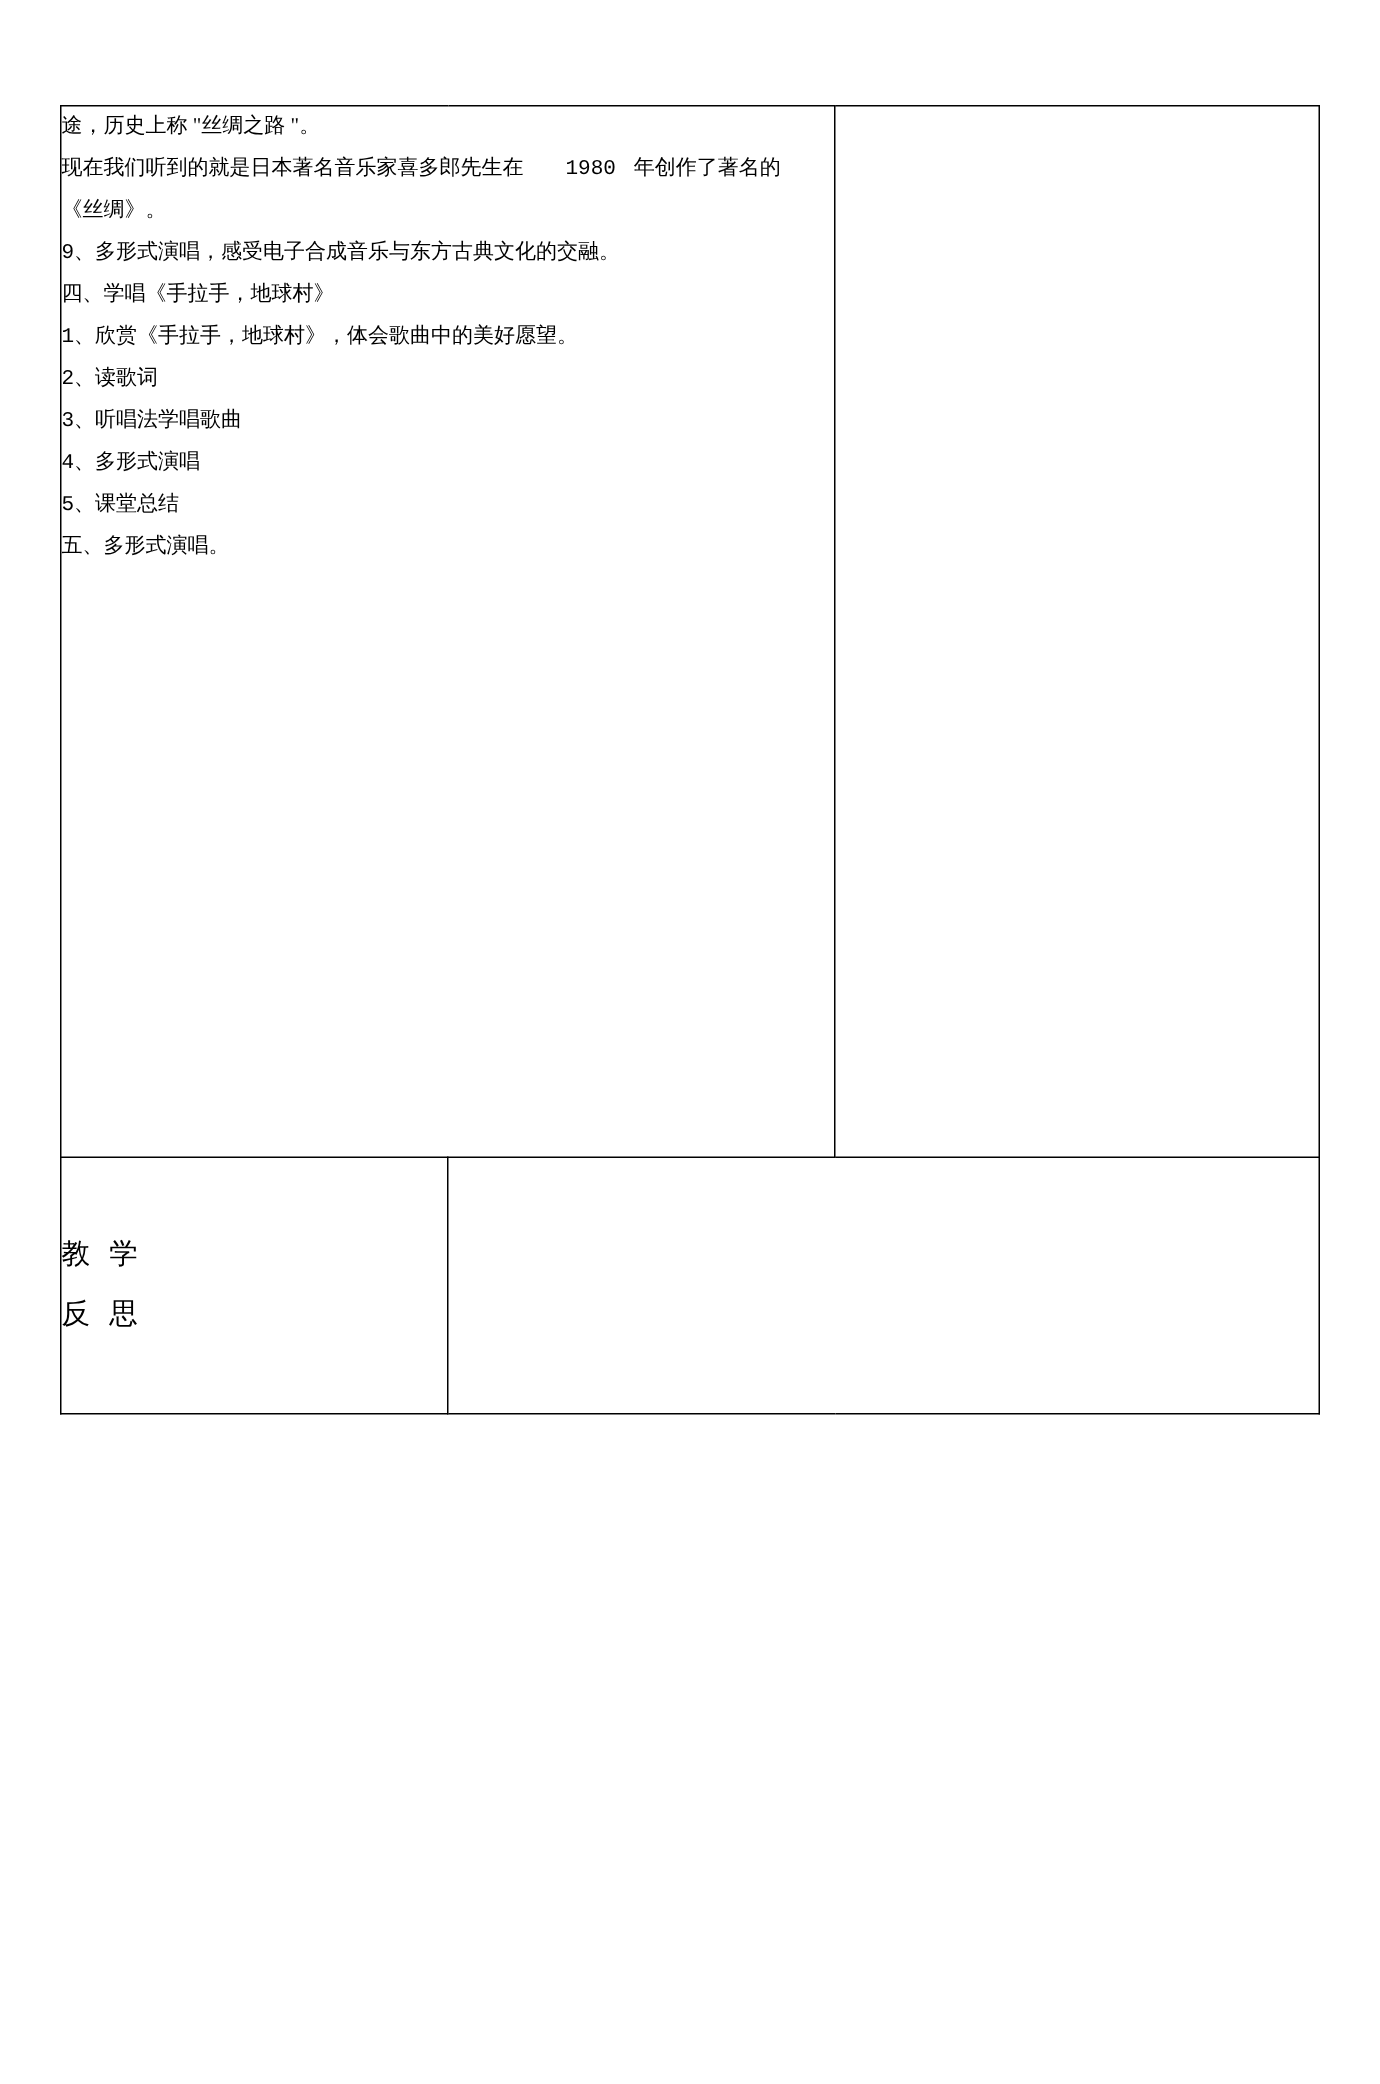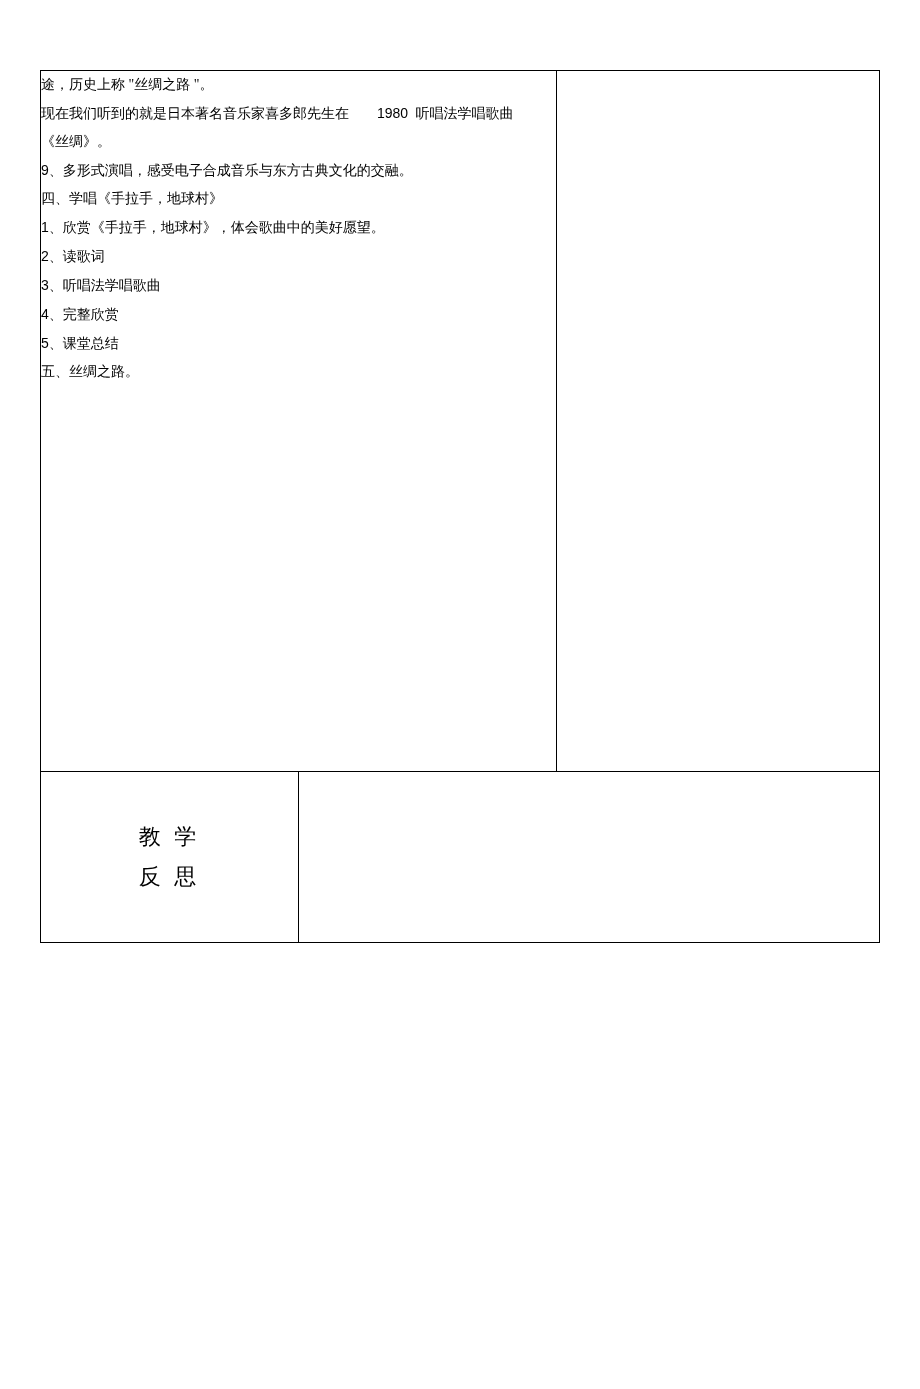--- a/index.html
+++ b/index.html
@@ -35,54 +35,53 @@
     color: #000;
   }
   .right-cell {
     width: auto;
   }
   .reflect-row td {
     height: 170px;
   }
   .reflect-label-cell {
     width: 95px;
-    text-align: center;
     vertical-align: middle !important;
-    font-size: 22px;
+    font-size: 19px;
     line-height: 40px;
     letter-spacing: 4px;
     font-family: "SimSun", "宋体", serif;
   }
   .line {
     white-space: pre-wrap;
   }
   .num {
-    font-family: Liberation Sans, sans-serif;
+    font-family: Liberation Mono, monospace;
   }
 </style>
 </head>
 <body>
 
 <div class="page">
   <table class="outer">
     <tbody>
         <tr>
       <td class="content-cell" colspan="2">
         <div id="content-lines">
               <div class="line">途，历史上称 "丝绸之路 "。</div>
-              <div class="line"><span>现在我们听到的就是日本著名音乐家喜多郎先生在        </span><span class="num">1980 </span><span> 听唱法学唱歌曲</span></div>
+              <div class="line"><span>现在我们听到的就是日本著名音乐家喜多郎先生在        </span><span class="num">1980 </span><span> 年创作了著名的</span></div>
               <div class="line">《丝绸》。</div>
               <div class="line"><span class="num">9</span><span>、多形式演唱，感受电子合成音乐与东方古典文化的交融。</span></div>
               <div class="line">四、学唱《手拉手，地球村》</div>
               <div class="line"><span class="num">1</span><span>、欣赏《手拉手，地球村》，体会歌曲中的美好愿望。</span></div>
               <div class="line"><span class="num">2</span><span>、读歌词</span></div>
               <div class="line"><span class="num">3</span><span>、听唱法学唱歌曲</span></div>
-              <div class="line"><span class="num">4</span><span>、完整欣赏</span></div>
+              <div class="line"><span class="num">4</span><span>、多形式演唱</span></div>
               <div class="line"><span class="num">5</span><span>、课堂总结</span></div>
-              <div class="line">五、丝绸之路。</div>
+              <div class="line">五、多形式演唱。</div>
             </div>
       </td>
       <td class="right-cell"></td>
     </tr>
     <tr class="reflect-row">
       <td class="reflect-label-cell">
         <div>教 学</div>
         <div>反 思</div>
       </td>
       <td colspan="2"></td>

